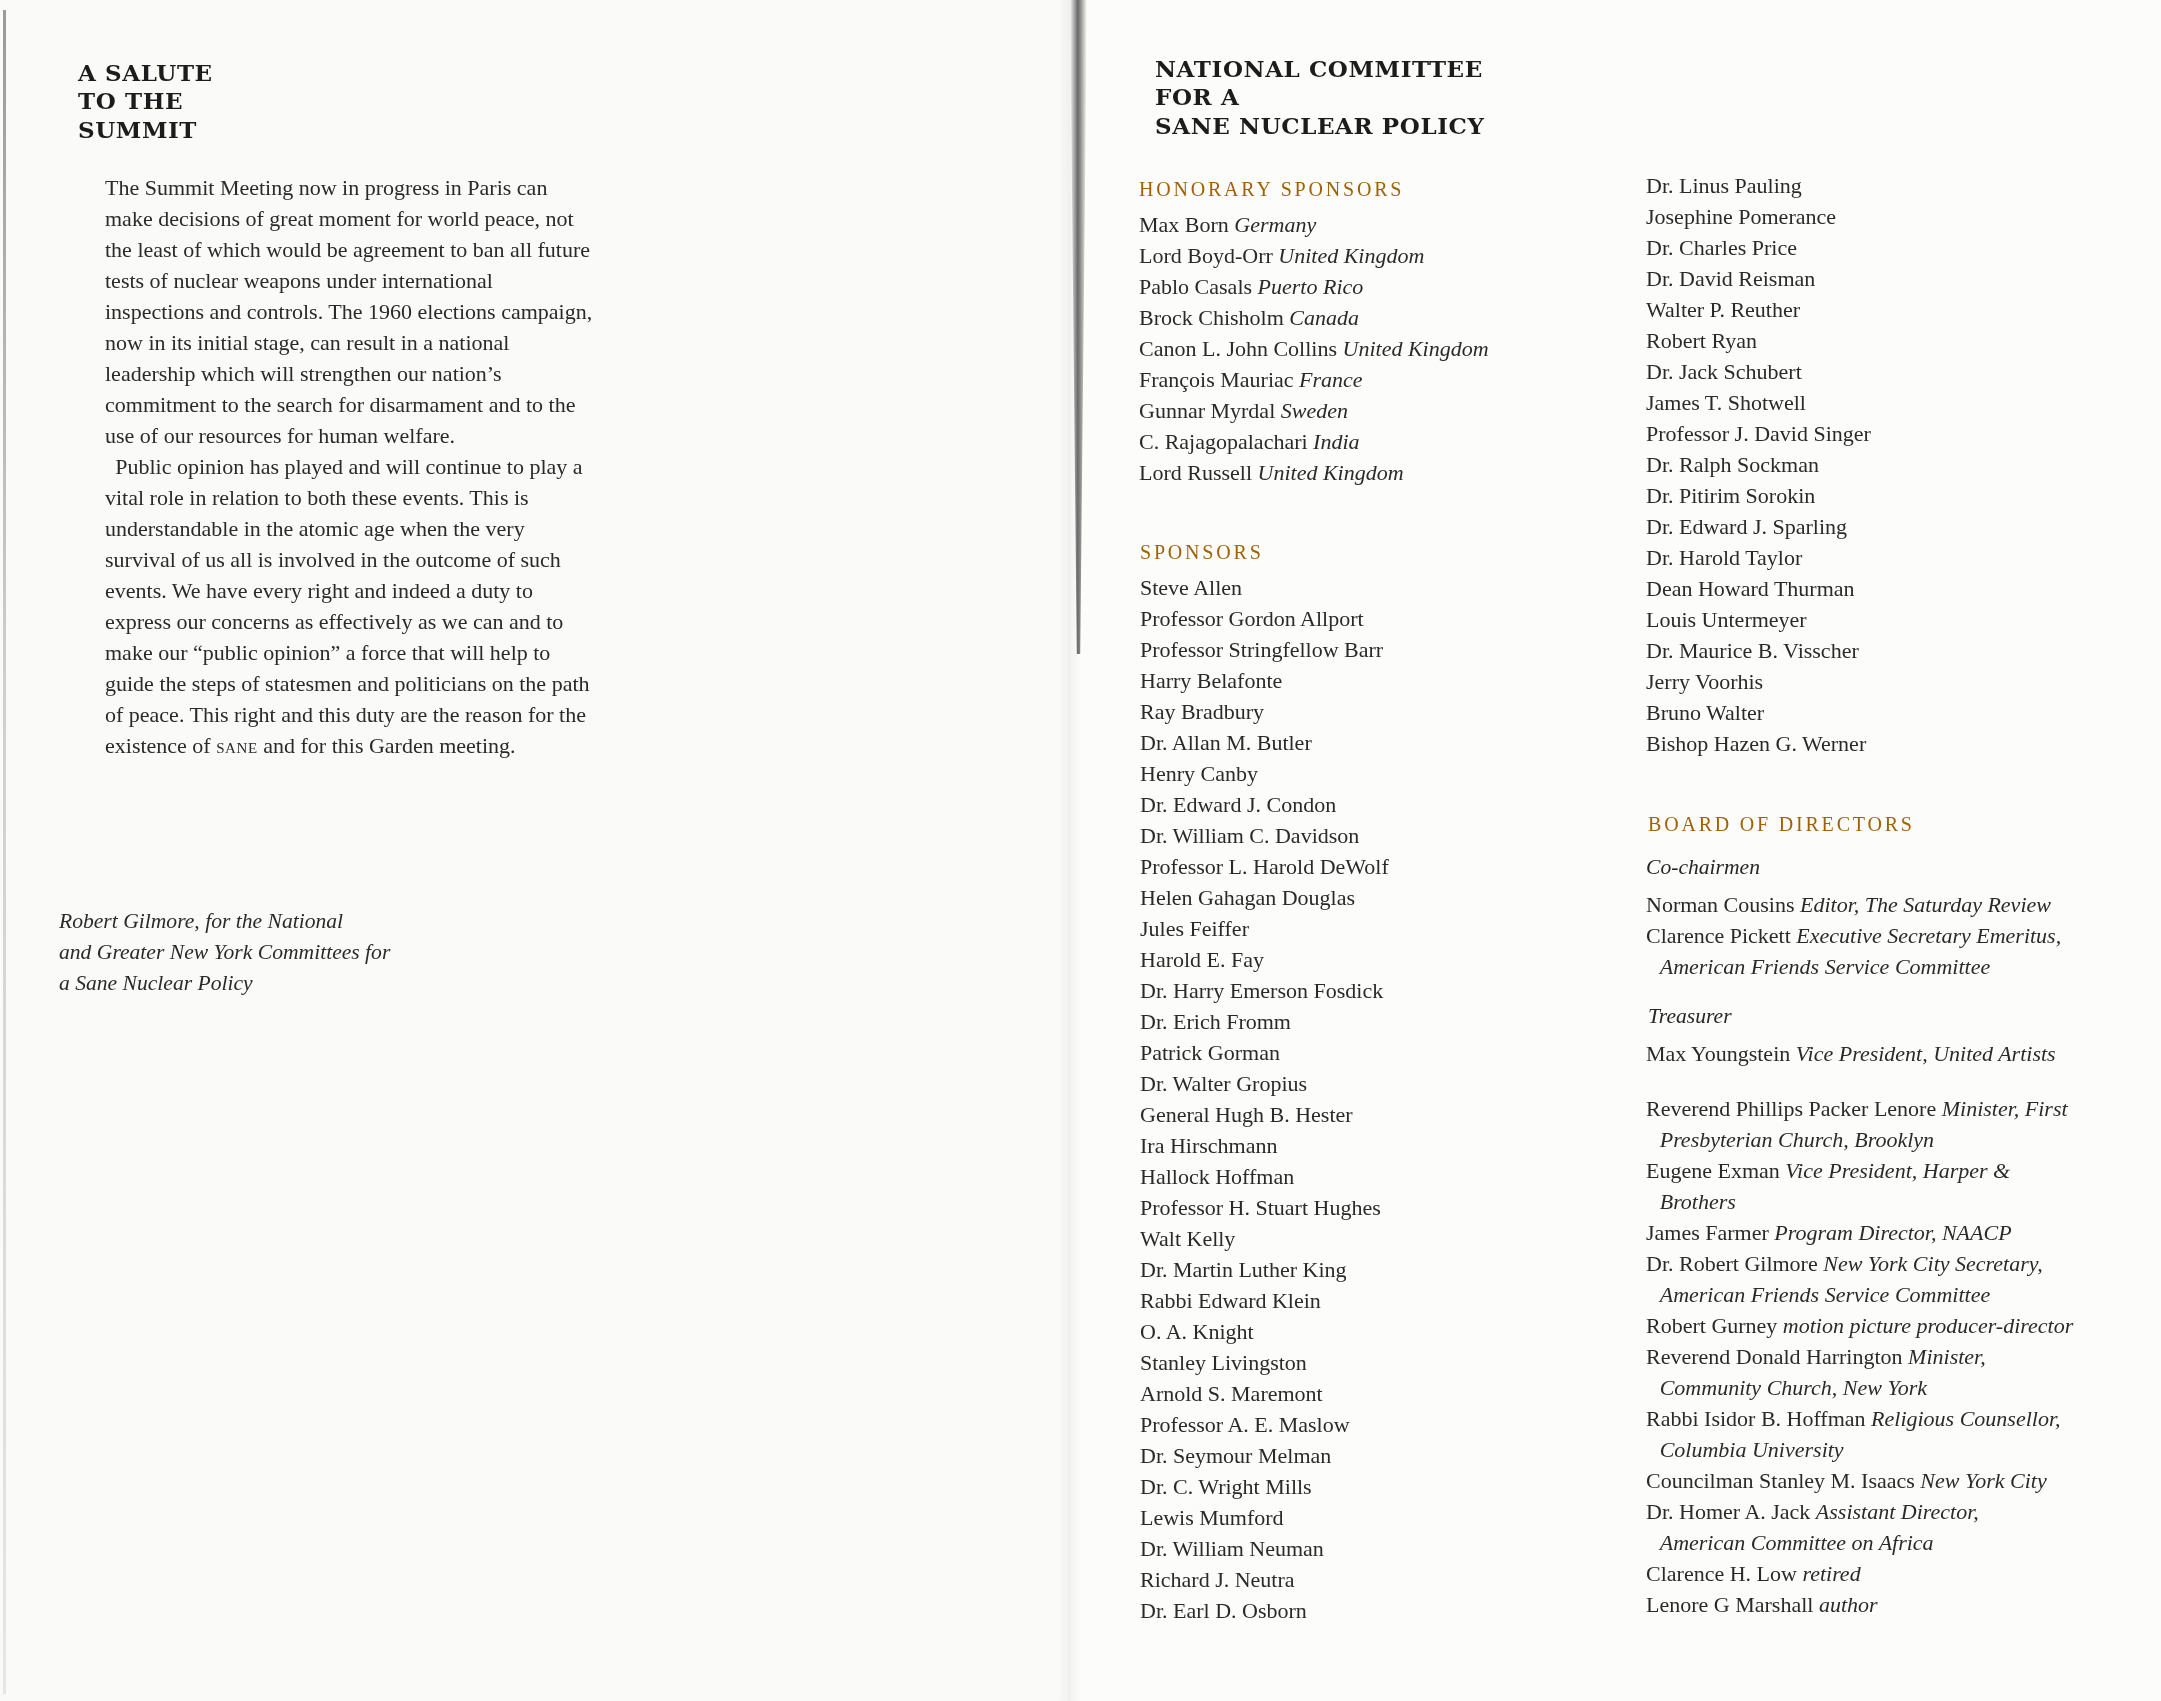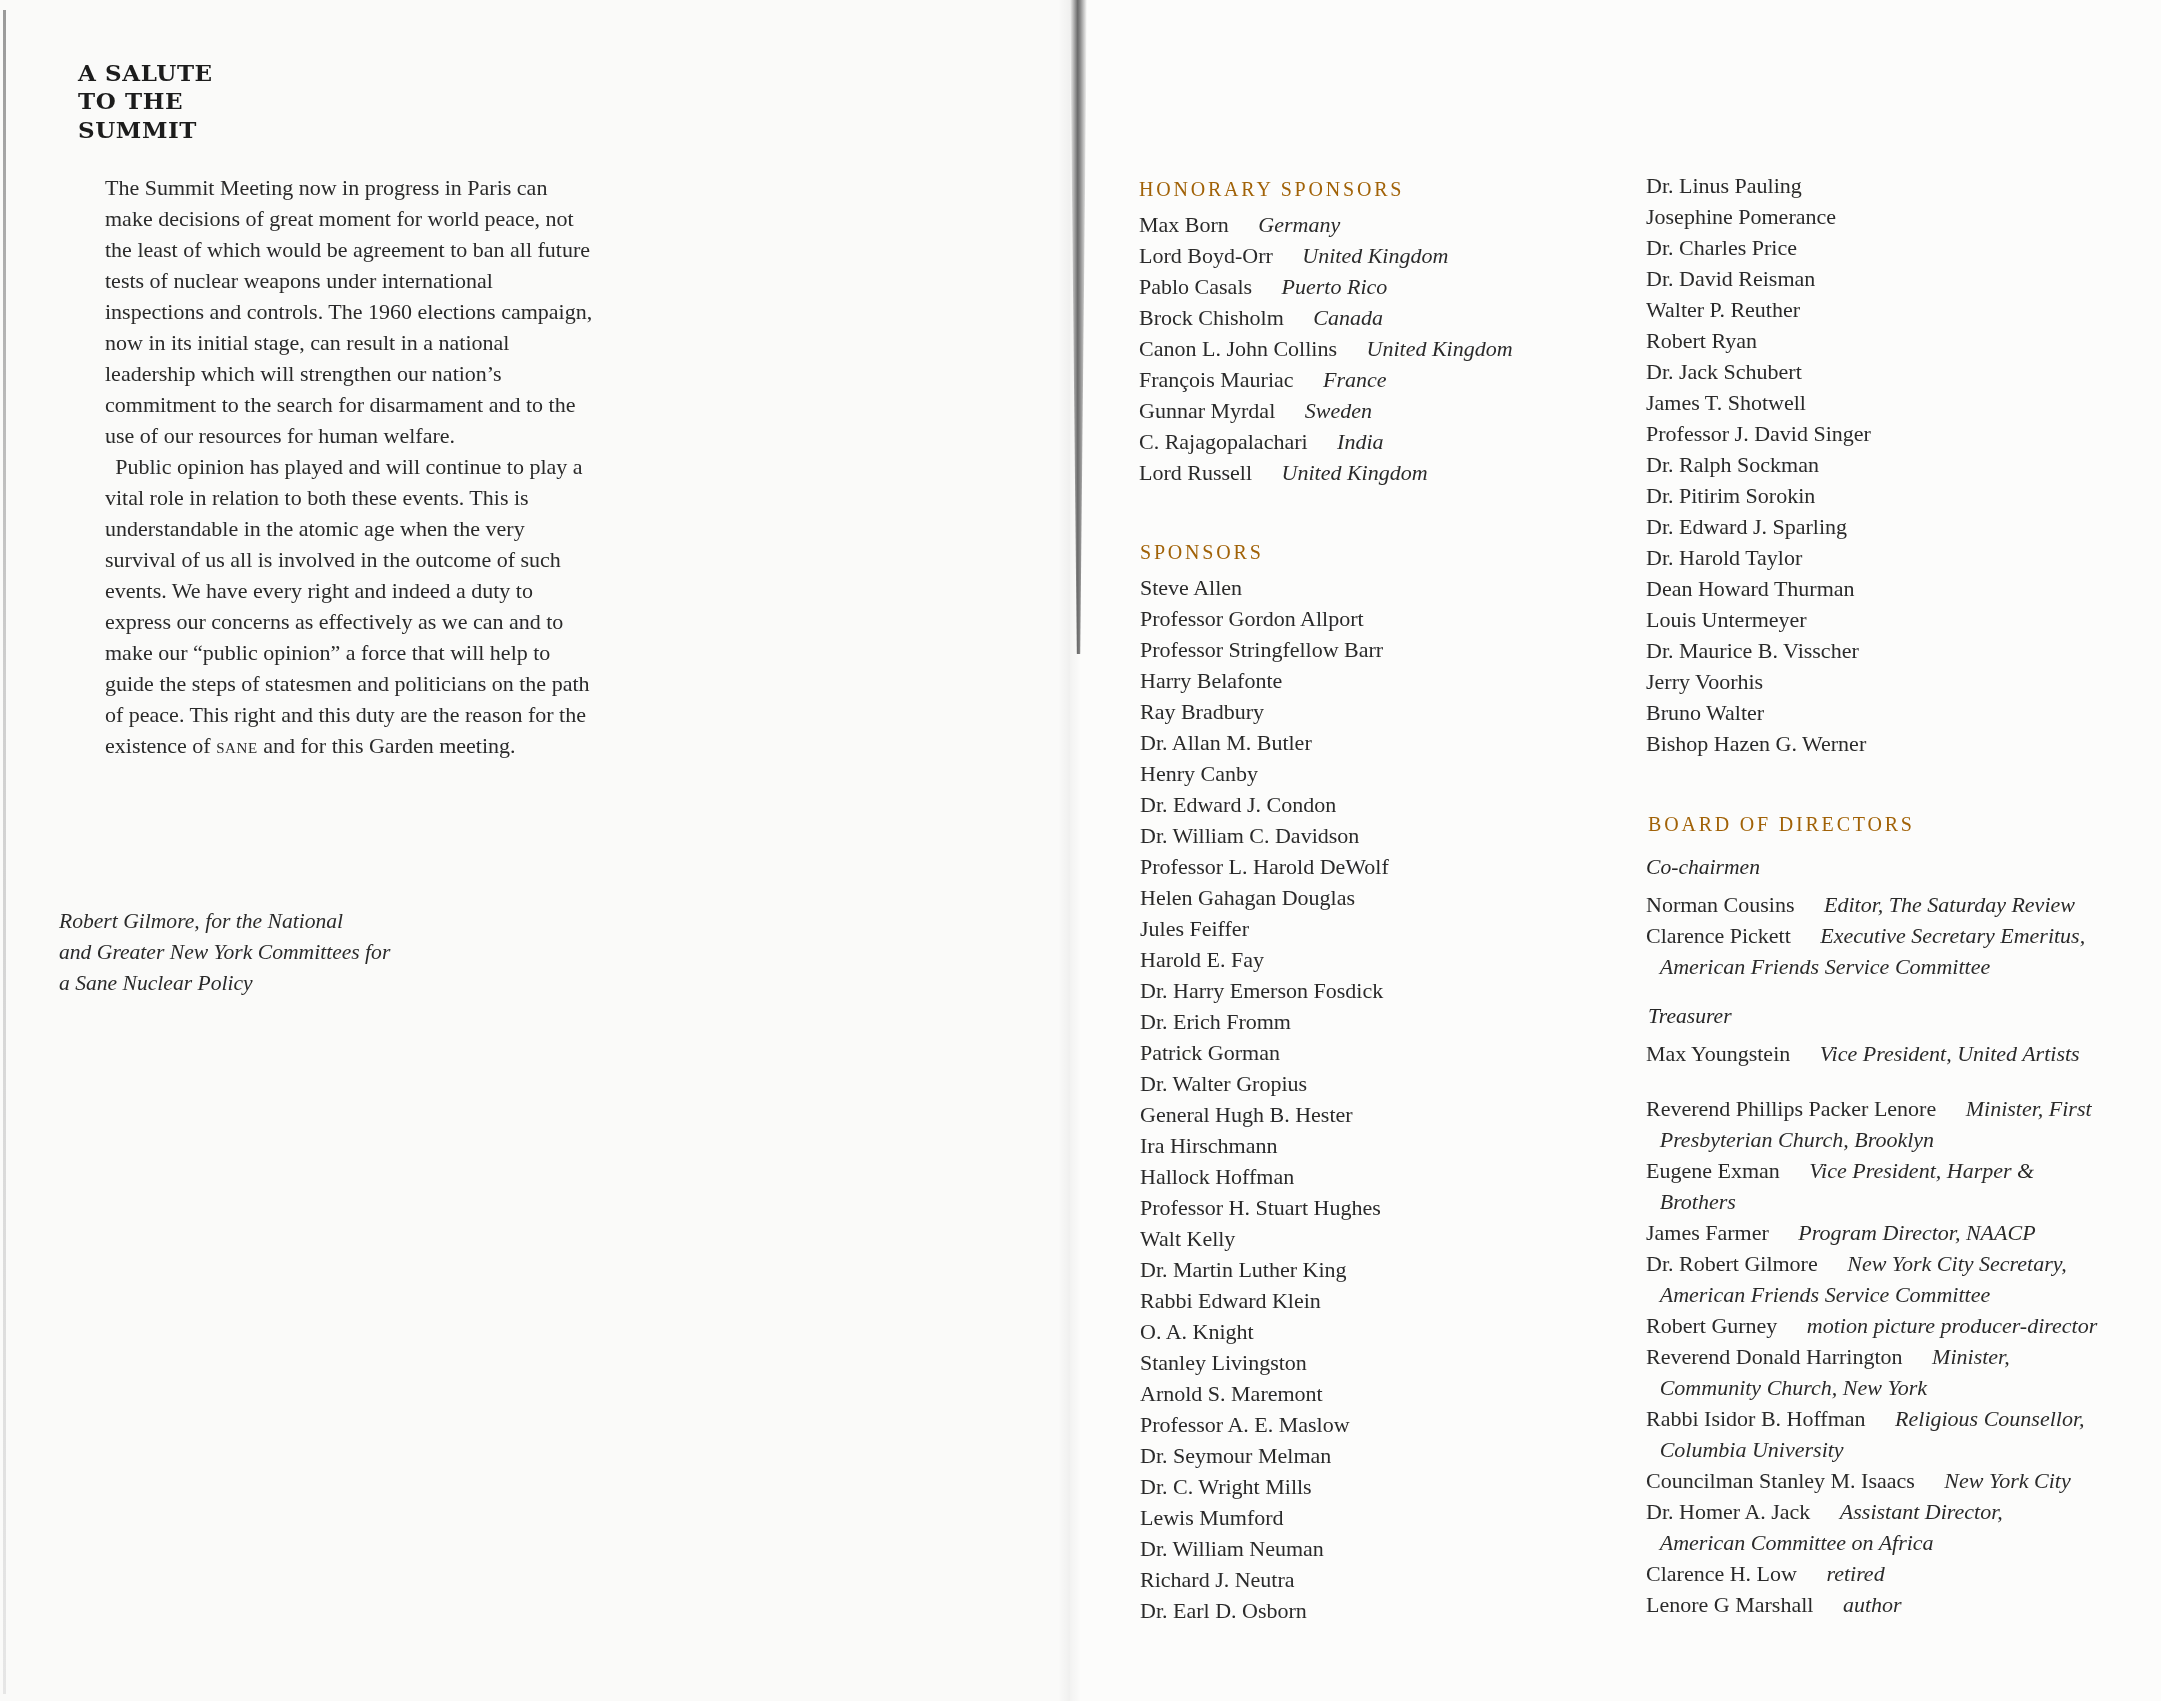--- a/index.html
+++ b/index.html
@@ -62,21 +62,21 @@
   .signature div { white-space: nowrap; }
 
   
   .committee-title { position: absolute; left: 1138px; top: 55px; }
   .section-label {
     font-size: 20px; letter-spacing: 2.8px; text-transform: uppercase;
     color: #a16207; white-space: nowrap;
   }
   .name-list { font-size: 22px; line-height: 31px; color: #2a2a2a; }
   .name-list .entry { white-space: nowrap; }
-  .name-list em { font-style: italic; margin-left: 24px; }
+  .name-list em { font-style: italic; }
   .name-list .cont { padding-left: 13.7px; font-style: italic; white-space: nowrap; }
 
   .hon-label { position: absolute; left: 1139px; top: 178px; }
   .hon-list { position: absolute; left: 1139px; top: 209px; }
 
   .spon-label { position: absolute; left: 1140px; top: 541px; }
   .spon-list { position: absolute; left: 1140px; top: 572px; }
 
   .spon-list2 { position: absolute; left: 1646px; top: 170px; }
 
@@ -107,20 +107,25 @@
     <p>The Summit Meeting now in progress in Paris can make decisions of great moment for world peace, not the least of which would be agreement to ban all future tests of nuclear weapons under international inspections and controls. The 1960 elections campaign, now in its initial stage, can result in a national leadership which will strengthen our nation’s commitment to the search for disarmament and to the use of our resources for human welfare.</p>
     <p class="indent"><span>Public opinion has played and will continue to play a vital role in relation to both these events. This is understandable in the atomic age when the very survival of us all is involved in the outcome of such events. We have every right and indeed a duty to express our concerns as effectively as we can and to make our “public opinion” a force that will help to guide the steps of statesmen and politicians on the path of peace. This right and this duty are the reason for the existence of </span><span class="smallcaps">sane</span><span> and for this Garden meeting.</span></p>
   </div>
 
   <div class="signature">
     <div>Robert Gilmore, for the National</div>
     <div>and Greater New York Committees for</div>
     <div>a Sane Nuclear Policy</div>
   </div>
 
+  <div class="title-block committee-title">
+    <div>NATIONAL COMMITTEE</div>
+    <div>FOR A</div>
+    <div>SANE NUCLEAR POLICY</div>
+  </div>
 
   <div class="section-label hon-label">HONORARY SPONSORS</div>
   <div class="name-list hon-list" id="hon-list">
       <div class="entry"><span>Max Born </span><em>Germany</em></div>
       <div class="entry"><span>Lord Boyd-Orr </span><em>United Kingdom</em></div>
       <div class="entry"><span>Pablo Casals </span><em>Puerto Rico</em></div>
       <div class="entry"><span>Brock Chisholm </span><em>Canada</em></div>
       <div class="entry"><span>Canon L. John Collins </span><em>United Kingdom</em></div>
       <div class="entry"><span>François Mauriac </span><em>France</em></div>
       <div class="entry"><span>Gunnar Myrdal </span><em>Sweden</em></div>

